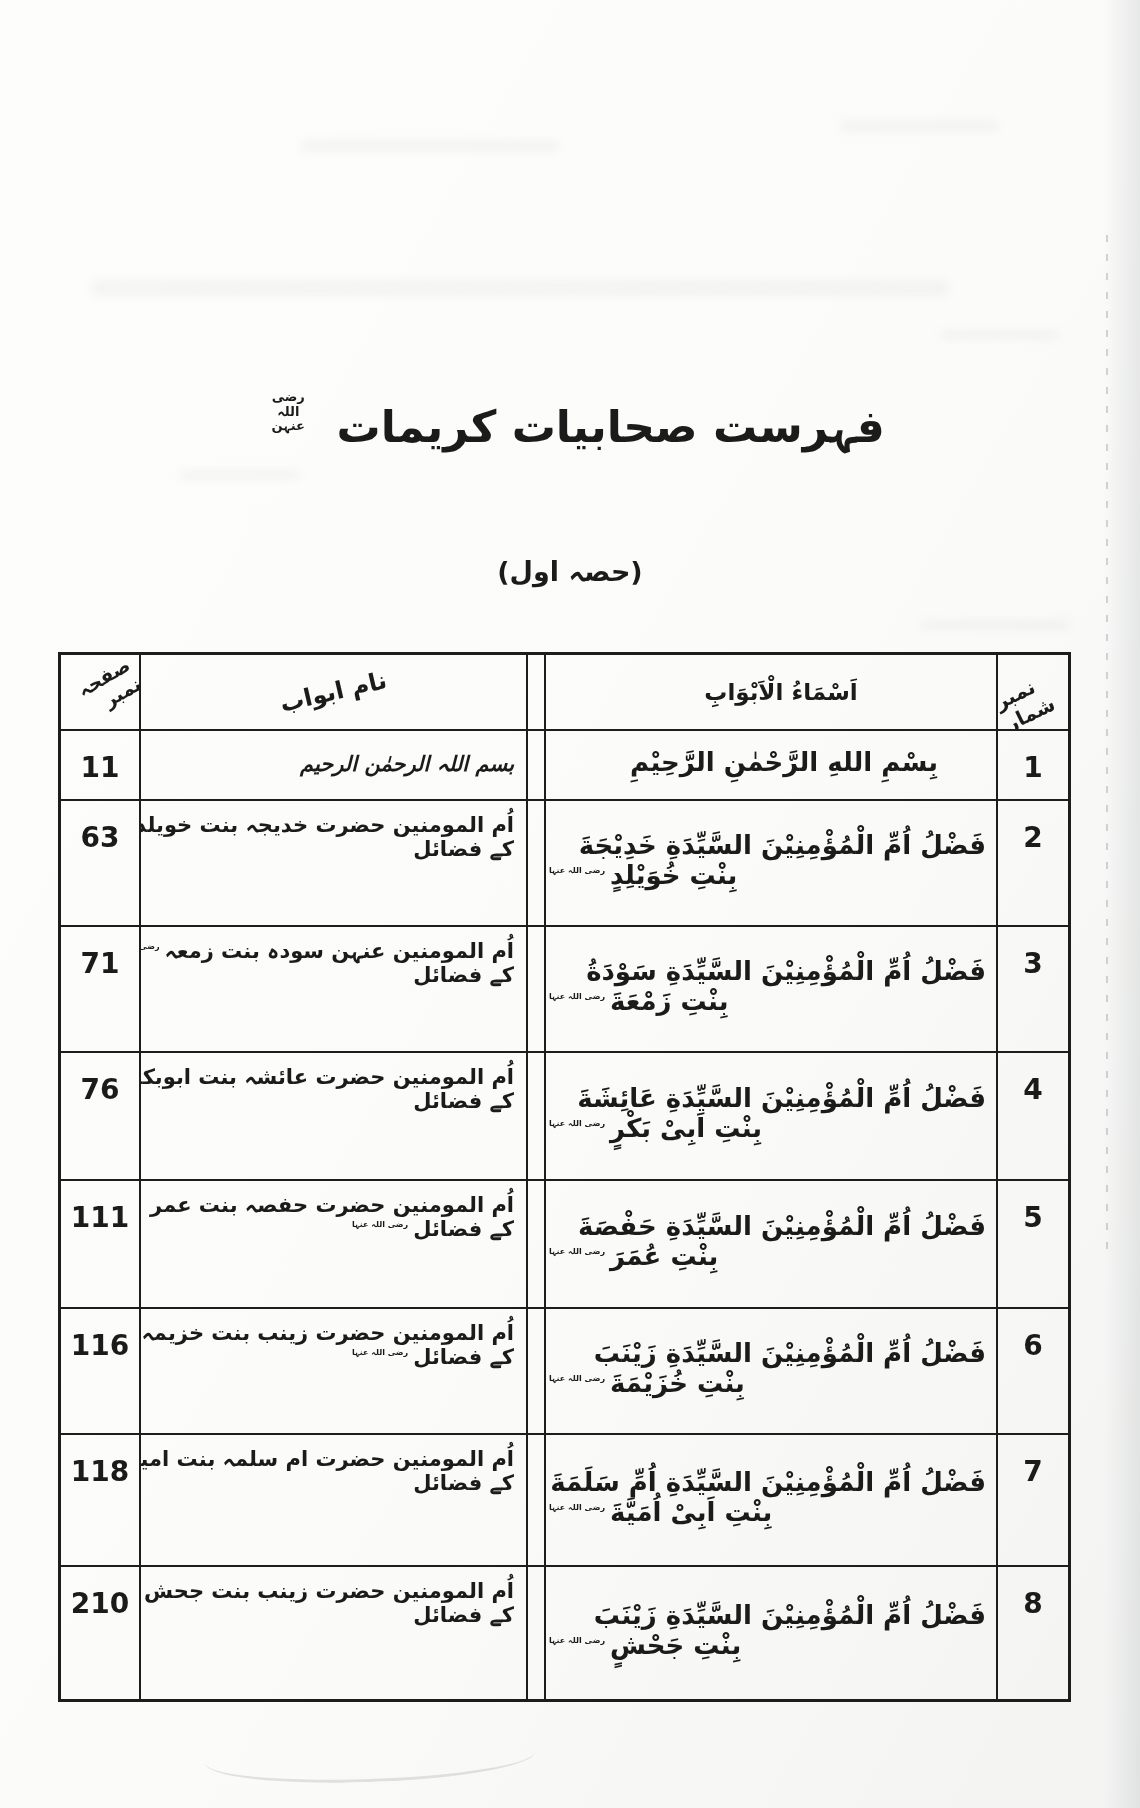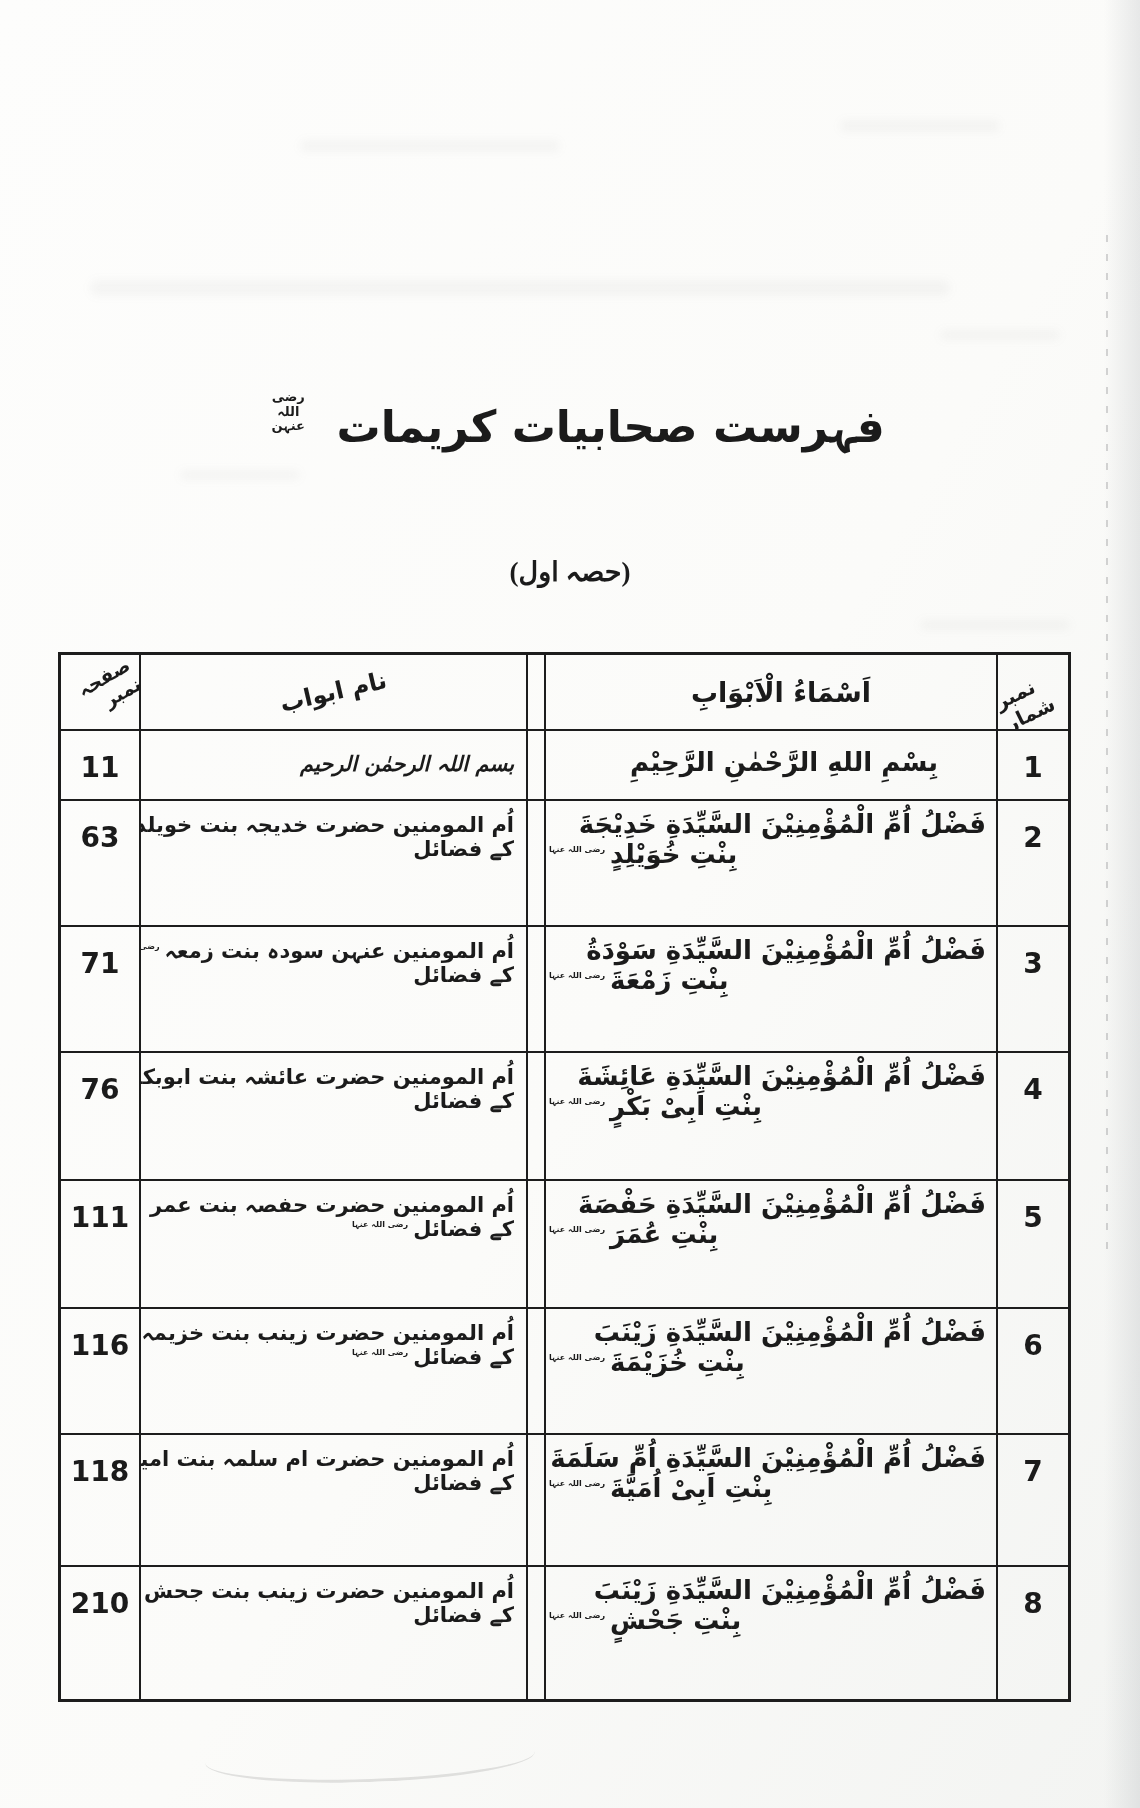--- a/index.html
+++ b/index.html
@@ -15,42 +15,42 @@
   .right-shade{position:absolute;right:0;top:0;width:36px;height:100%;
     background:linear-gradient(to right,rgba(150,155,162,0),rgba(150,155,162,0.20));}
   .pencil-curve{position:absolute;left:205px;top:1733px;width:330px;height:46px;
     border-bottom:3px solid rgba(120,120,122,0.20);border-radius:50%;transform:rotate(-2deg);}
   
   .title-row{position:absolute;top:398px;left:0;width:100%;text-align:center;
     direction:rtl;font-size:44px;font-weight:700;letter-spacing:0;line-height:1.3;}
   .title-seal{display:inline-block;width:50px;font-size:13px;line-height:1.12;font-weight:700;
     text-align:center;vertical-align:top;transform:translateY(-8px);margin:0 8px;}
   .subtitle{position:absolute;top:556px;left:0;width:100%;text-align:center;
-    direction:rtl;font-size:27px;font-weight:700;font-family:Liberation Serif, serif;}
+    direction:rtl;font-size:27px;font-weight:700;}
   
   .toc-table{position:absolute;left:58px;top:652px;display:grid;
     grid-template-columns:80px 387px 18px 452px 70px;
     grid-template-rows:76px 70px 126px 126px 128px 128px 126px 132px 132px;
     border:3px solid #1d1d1d;}
   .cell{border-right:2px solid #1d1d1d;border-bottom:2px solid #1d1d1d;
     direction:rtl;overflow:hidden;box-sizing:border-box;}
   .c-serial{border-right:none;}
   .no-bb{border-bottom:none;}
   .h{display:flex;align-items:center;justify-content:center;font-weight:700;}
   .h-page span{display:inline-block;transform:rotate(-30deg);font-size:19px;}
   .h-urdu span{display:inline-block;transform:rotate(-13deg);font-size:24px;}
-  .h-arabic span{font-size:27px;margin-left:20px;}
+  .h-arabic span{font-size:23px;margin-left:20px;}
   .h-serial span{display:inline-block;transform:rotate(-26deg);font-size:20px;}
   .c-page,.c-serial{display:flex;justify-content:center;align-items:flex-start;
     padding-top:20px;font-size:28px;font-weight:600;direction:ltr;}
   .c-urdu{display:flex;flex-direction:column;
     padding:12px 12px 14px;font-size:21px;font-weight:700;}
   .c-urdu.single{justify-content:center;font-style:italic;}
   .u1,.u2{text-align:right;white-space:nowrap;}
-  .c-arabic{display:flex;flex-direction:column;justify-content:flex-start;
+  .c-arabic{display:flex;flex-direction:column;justify-content:center;
     padding:8px 10px 14px;font-size:26px;font-weight:700;}
   .c-arabic.single{justify-content:center;align-items:center;}
   .c-arabic.single .a1{text-align:left;padding-left:26px;}
   .a1{text-align:right;white-space:nowrap;}
   .a2{text-align:left;padding-left:14px;white-space:nowrap;}
   .seal{display:inline-block;width:30px;font-size:8px;line-height:1.08;text-align:center;
     font-weight:700;vertical-align:middle;margin:0 5px;transform:translateY(-5px);}
 </style>
 </head>
 <body>

